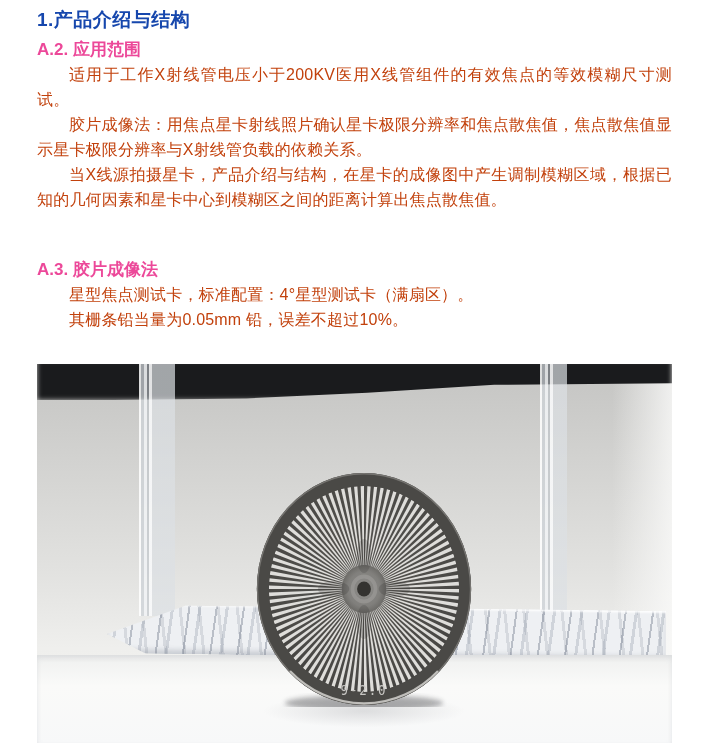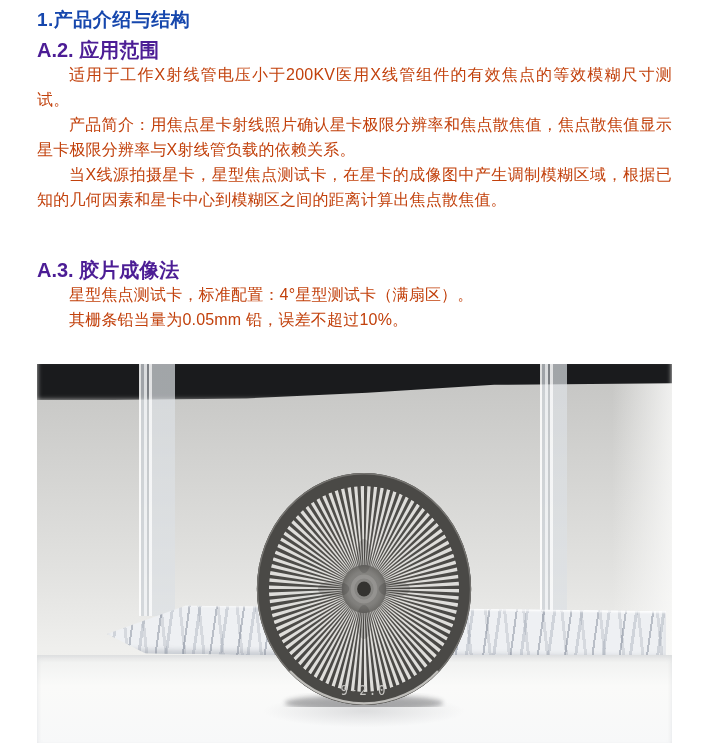--- a/index.html
+++ b/index.html
@@ -5,21 +5,21 @@
   html,body{margin:0;padding:0;background:#fff;}
   .page{
     position:relative;width:709px;height:745px;overflow:hidden;background:#ffffff;
     font-family:"Liberation Sans","DejaVu Sans",sans-serif;color:#1d1d1d;
   }
   .chapter-title{
     margin:0;padding:8px 25px 0 37px;font-size:19px;line-height:24px;
     font-weight:bold;color:#1647ad;letter-spacing:0.5px;
   }
   h2.sec{
-    margin:6px 37px 0 37px;font-size:20px;line-height:24px;font-weight:bold;color:#4c1d95;
+    margin:6px 37px 0 37px;font-size:17px;line-height:24px;font-weight:bold;color:#ec4899;
   }
   h2.sec.a3{margin-top:46px;}
   .body-text p{
     margin:0 37px;font-size:16px;line-height:25px;color:#c2410c;
     text-indent:2em;text-align:justify;letter-spacing:0.2px;
   }
   
   figure.photo{
     margin:32px 37px 0 37px;width:635px;height:379px;position:relative;overflow:hidden;
     background:#e6e6e4;
@@ -73,22 +73,22 @@
 </head>
 <body>
 
 <div class="page">
 
   <h1 class="chapter-title">1.产品介绍与结构</h1>
 
   <section class="body-text">
     <h2 class="sec">A.2. 应用范围</h2>
     <p>适用于工作X射线管电压小于200KV医用X线管组件的有效焦点的等效模糊尺寸测试。</p>
-    <p>产品简介：用焦点星卡射线照片确认星卡极限分辨率和焦点散焦值，焦点散焦值显示星卡极限分辨率与X射线管负载的依赖关系。</p>
-    <p>当X线源拍摄星卡，星型焦点测试卡，在星卡的成像图中产生调制模糊区域，根据已知的几何因素和星卡中心到模糊区之间的距离计算出焦点散焦值。</p>
+    <p>胶片成像法：用焦点星卡射线照片确认星卡极限分辨率和焦点散焦值，焦点散焦值显示星卡极限分辨率与X射线管负载的依赖关系。</p>
+    <p>当X线源拍摄星卡，产品介绍与结构，在星卡的成像图中产生调制模糊区域，根据已知的几何因素和星卡中心到模糊区之间的距离计算出焦点散焦值。</p>
   </section>
 
   <section class="body-text">
     <h2 class="sec a3">A.3. 胶片成像法</h2>
     <p>星型焦点测试卡，标准配置：4°星型测试卡（满扇区）。</p>
     <p>其栅条铅当量为0.05mm 铅，误差不超过10%。</p>
   </section>
 
   <figure class="photo">
     <div class="wall"></div>

